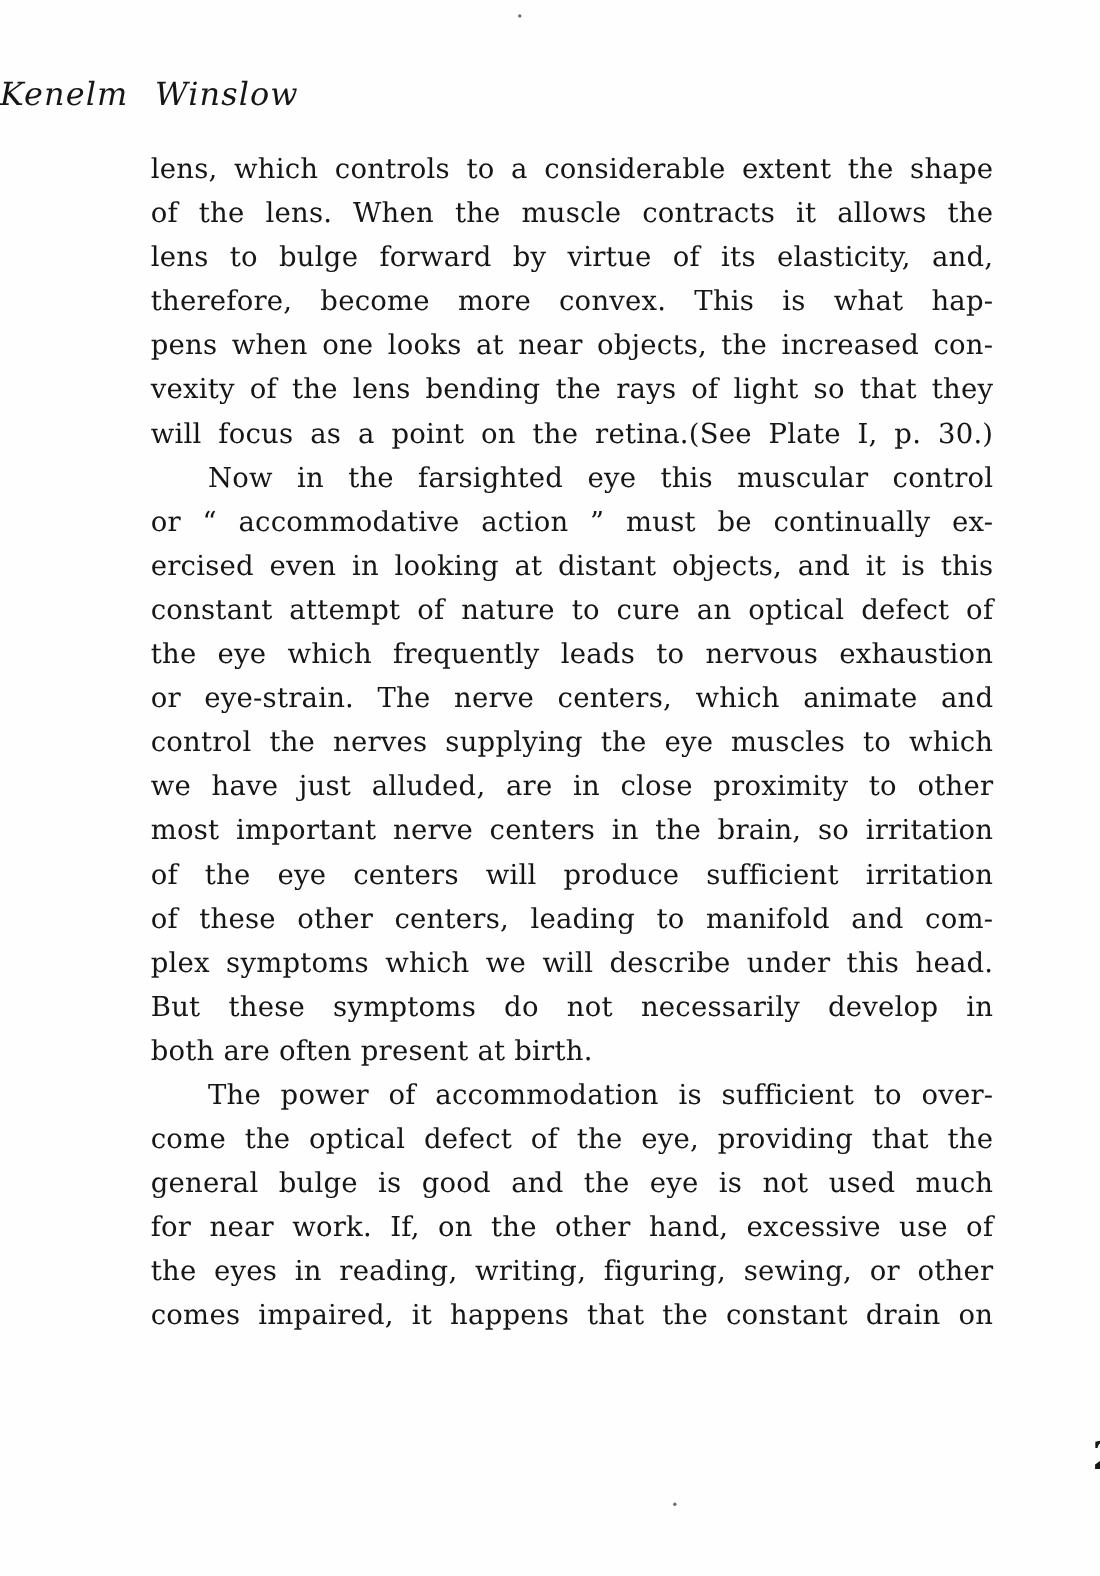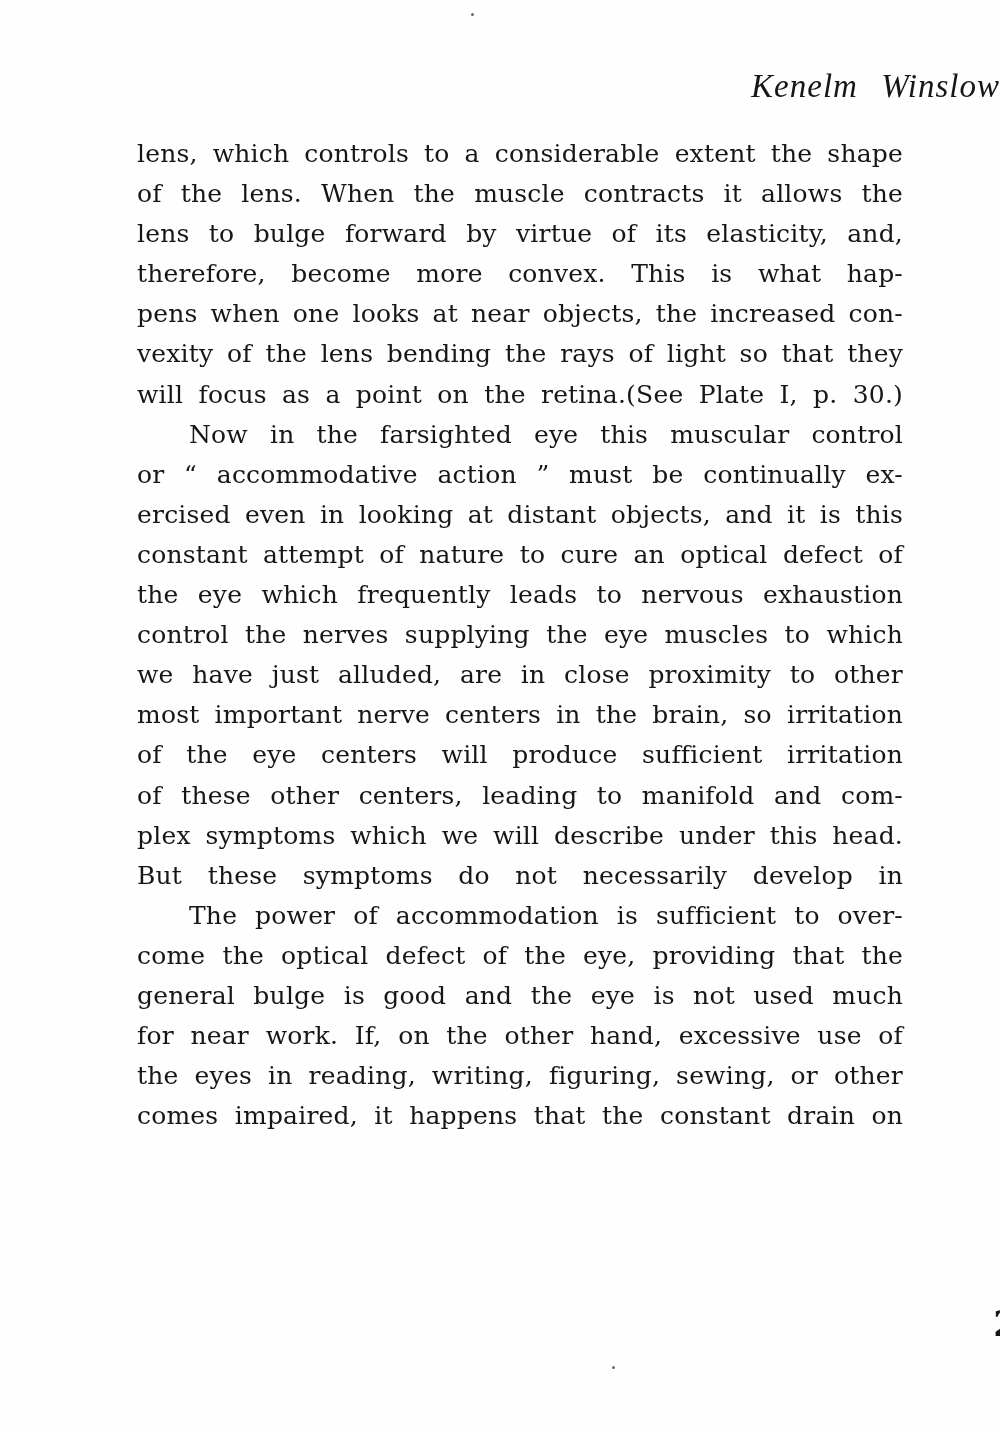--- a/index.html
+++ b/index.html
@@ -14,26 +14,25 @@
     background: #fefefe;
     color: #161616;
     font-family: "DejaVu Serif", "Liberation Serif", serif;
     overflow: hidden;
   }
   .running-head {
     position: absolute;
     top: 68px;
     left: 0;
     width: 100%;
-    text-align: right;
+    text-align: left;
     font-style: italic;
-    font-size: 33px;
+    font-size: 29px;
     letter-spacing: 1px;
     word-spacing: 14px;
-    font-family: Liberation Serif, serif;
   }
   .body-text {
     position: absolute;
     top: 134px;
     left: 137px;
     width: 766px;
   }
   .line {
     font-size: 25px;
     line-height: 40.1px;
@@ -81,27 +80,29 @@
     <div class="line">lens to bulge forward by virtue of its elasticity, and,</div>
     <div class="line">therefore, become more convex.  This is what hap-</div>
     <div class="line">pens when one looks at near objects, the increased con-</div>
     <div class="line">vexity of the lens bending the rays of light so that they</div>
     <div class="line">will focus as a point on the retina.(See Plate I, p. 30.)</div>
     <div class="line indent">Now in the farsighted eye this muscular control</div>
     <div class="line">or “ accommodative action ” must be continually ex-</div>
     <div class="line">ercised even in looking at distant objects, and it is this</div>
     <div class="line">constant attempt of nature to cure an optical defect of</div>
     <div class="line">the eye which frequently leads to nervous exhaustion</div>
+    <div class="line">or eye-strain.  The nerve centers, which animate and</div>
     <div class="line">control the nerves supplying the eye muscles to which</div>
     <div class="line">we have just alluded, are in close proximity to other</div>
     <div class="line">most important nerve centers in the brain, so irritation</div>
     <div class="line">of the eye centers will produce sufficient irritation</div>
     <div class="line">of these other centers, leading to manifold and com-</div>
     <div class="line">plex symptoms which we will describe under this head.</div>
     <div class="line">But these symptoms do not necessarily develop in</div>
+    <div class="line short">both are often present at birth.</div>
     <div class="line indent">The power of accommodation is sufficient to over-</div>
     <div class="line">come the optical defect of the eye, providing that the</div>
     <div class="line">general bulge is good and the eye is not used much</div>
     <div class="line">for near work.  If, on the other hand, excessive use of</div>
     <div class="line">the eyes in reading, writing, figuring, sewing, or other</div>
     <div class="line">comes impaired, it happens that the constant drain on</div>
   </main>
 
   <div class="page-number">23</div>
 

